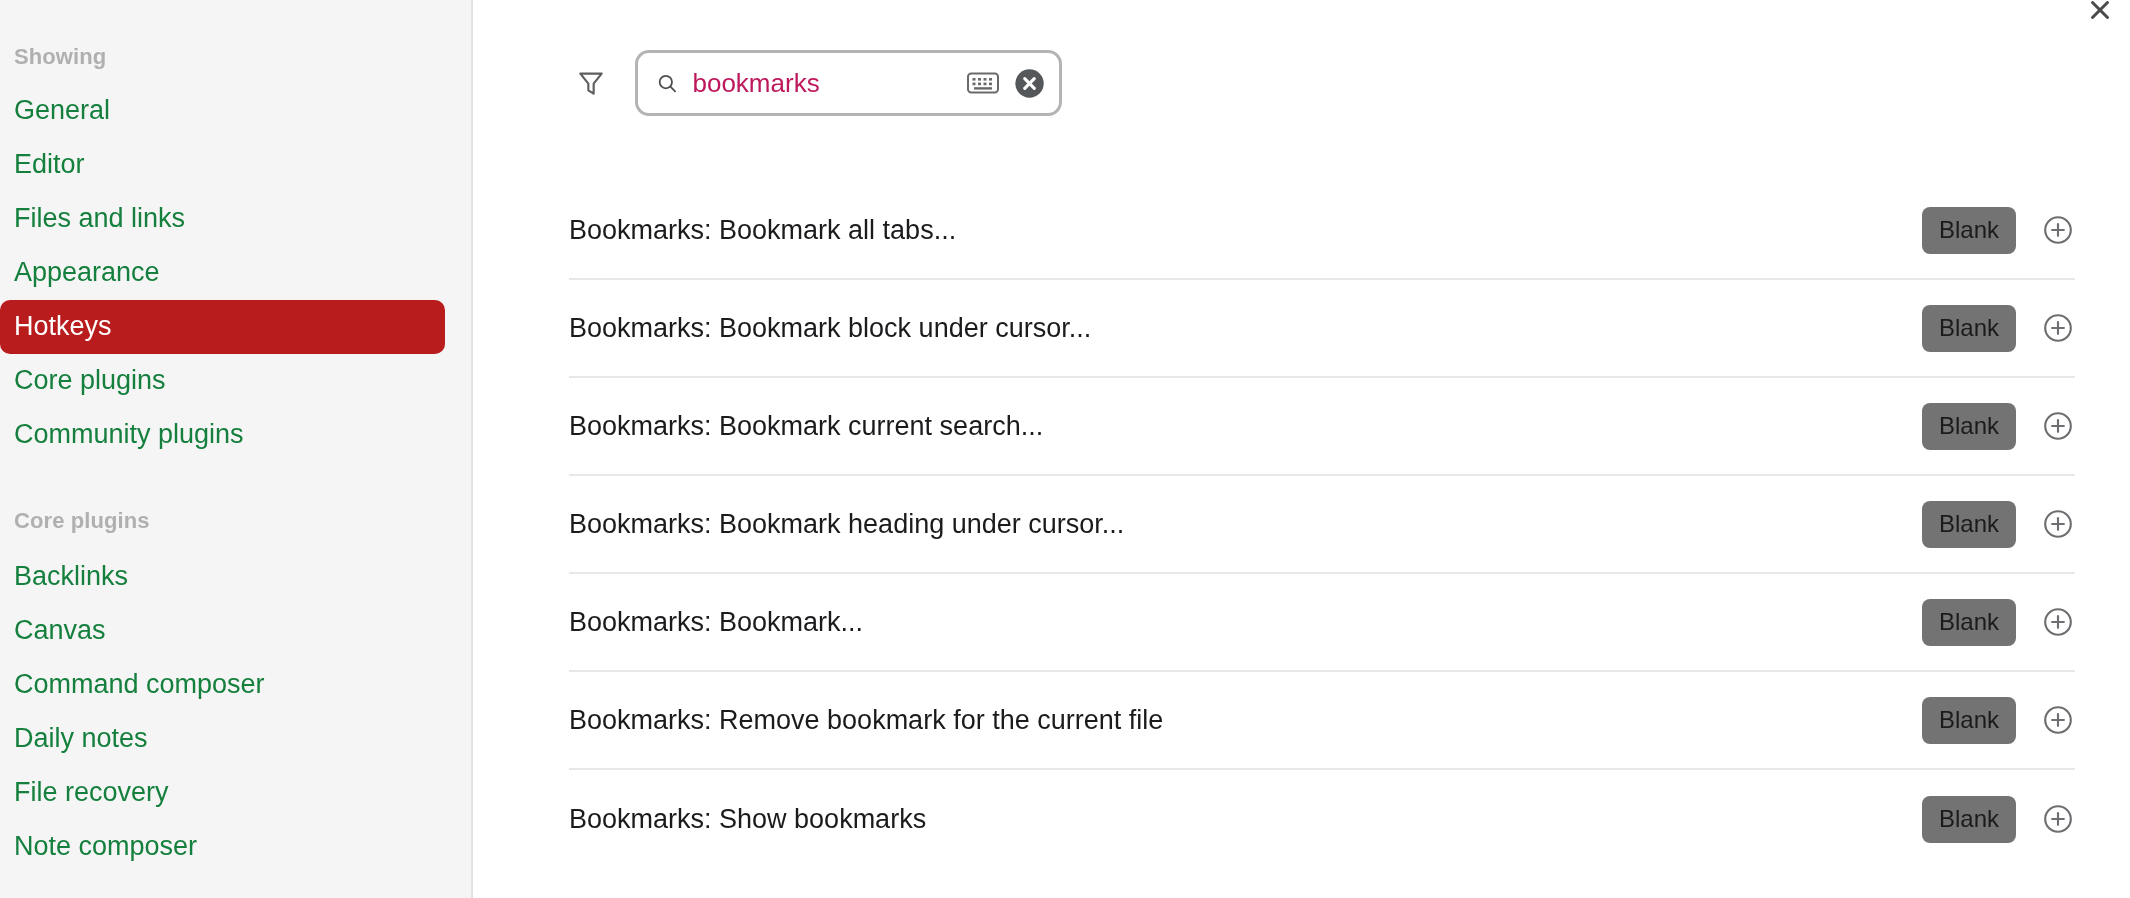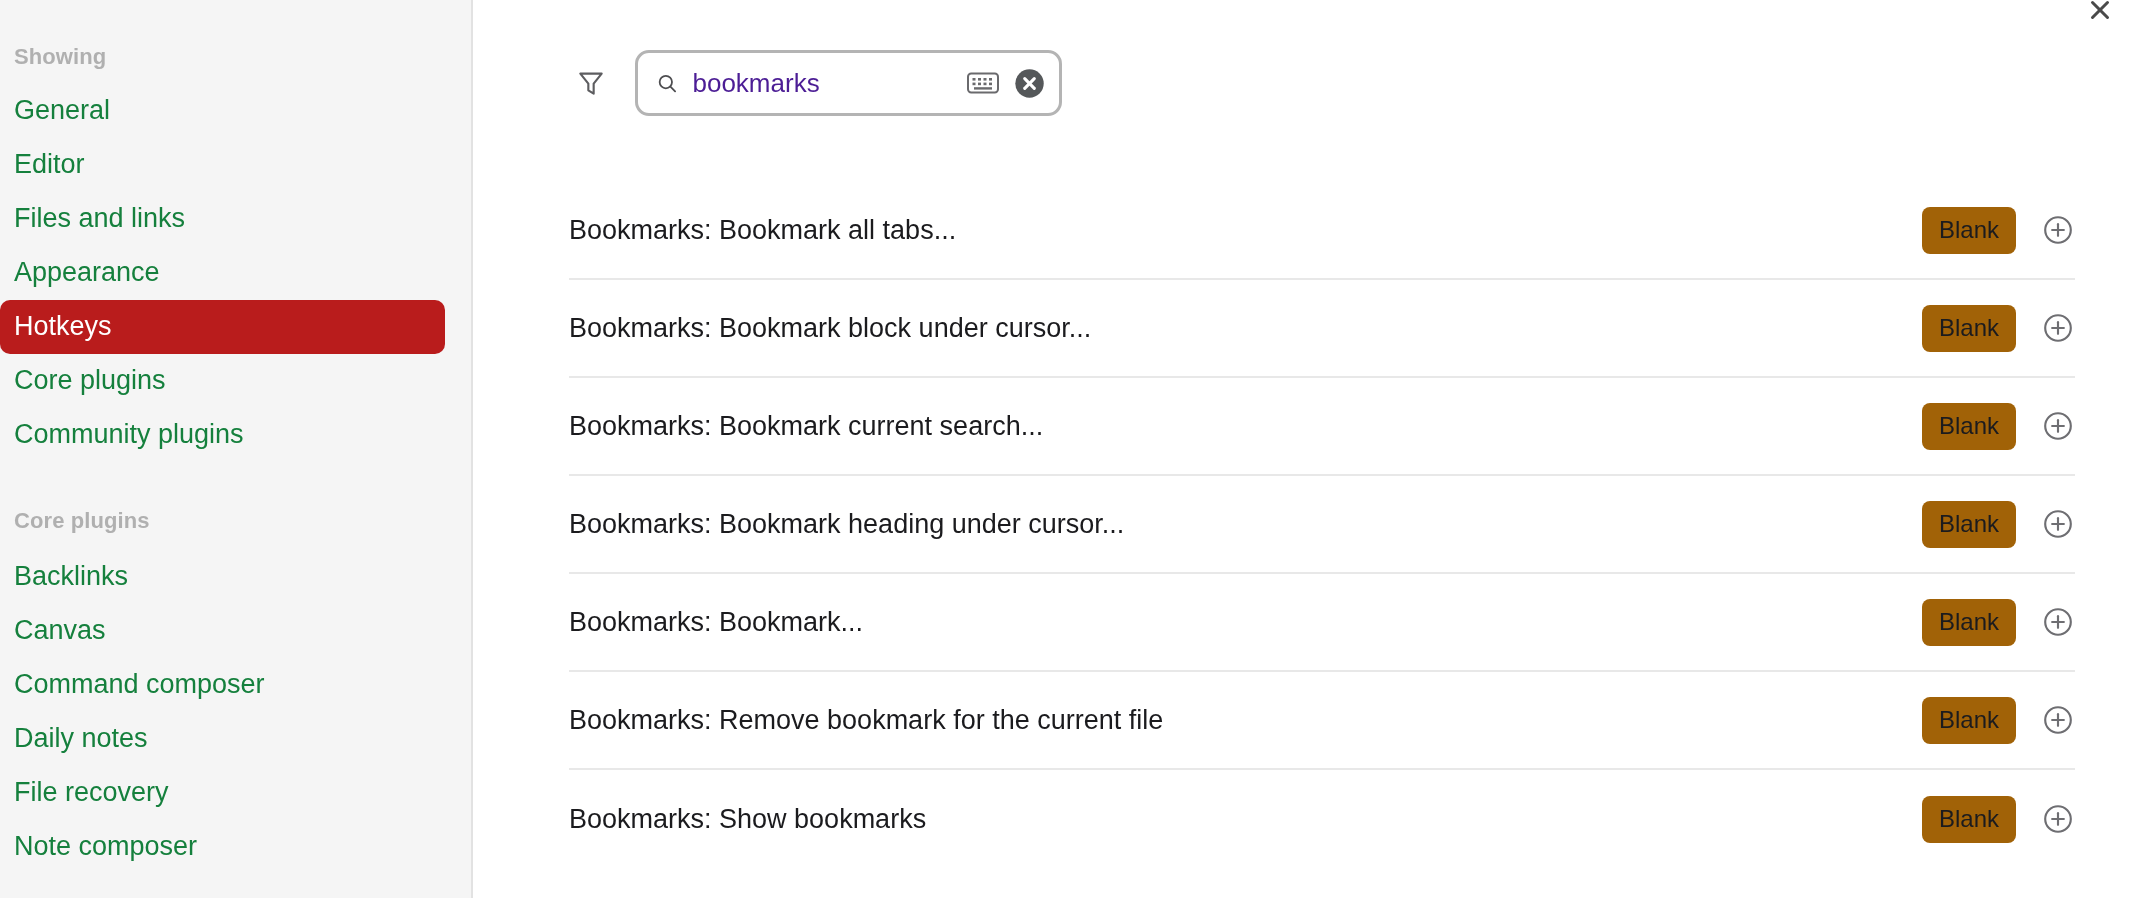--- a/index.html
+++ b/index.html
@@ -123,21 +123,21 @@
     padding: 0 14px 0 18px;
     gap: 14px;
   }
   .search-input {
     flex: 1 1 auto;
     border: none;
     outline: none;
     background: transparent;
     font-family: "Liberation Sans", "DejaVu Sans", sans-serif;
     font-size: 26px;
-    color: #4c1d95;
+    color: #be185d;
     min-width: 0;
     padding: 0;
   }
   .kbd-btn, .clear-btn {
     background: none;
     border: none;
     padding: 0;
     display: flex;
     align-items: center;
     justify-content: center;
@@ -163,21 +163,21 @@
     font-size: 27px;
     color: #1b1b1e;
     white-space: nowrap;
   }
   .hotkey-right {
     display: flex;
     align-items: center;
     gap: 26px;
   }
   .binding-pill {
-    background: #a16207;
+    background: #737373;
     color: #1b1b1e;
     font-size: 24px;
     border-radius: 8px;
     padding: 11px 17px 12px 17px;
     line-height: 1;
     border: none;
     font-family: "Liberation Sans", "DejaVu Sans", sans-serif;
     cursor: pointer;
     min-width: 64px;
     text-align: center;

